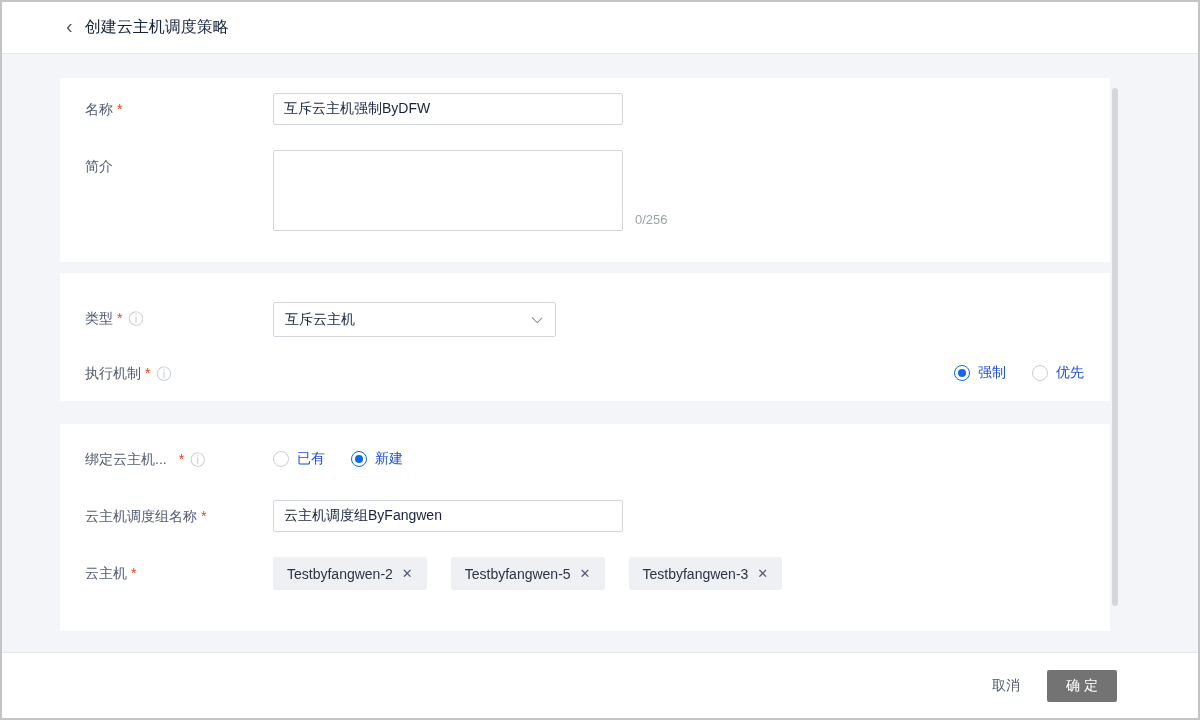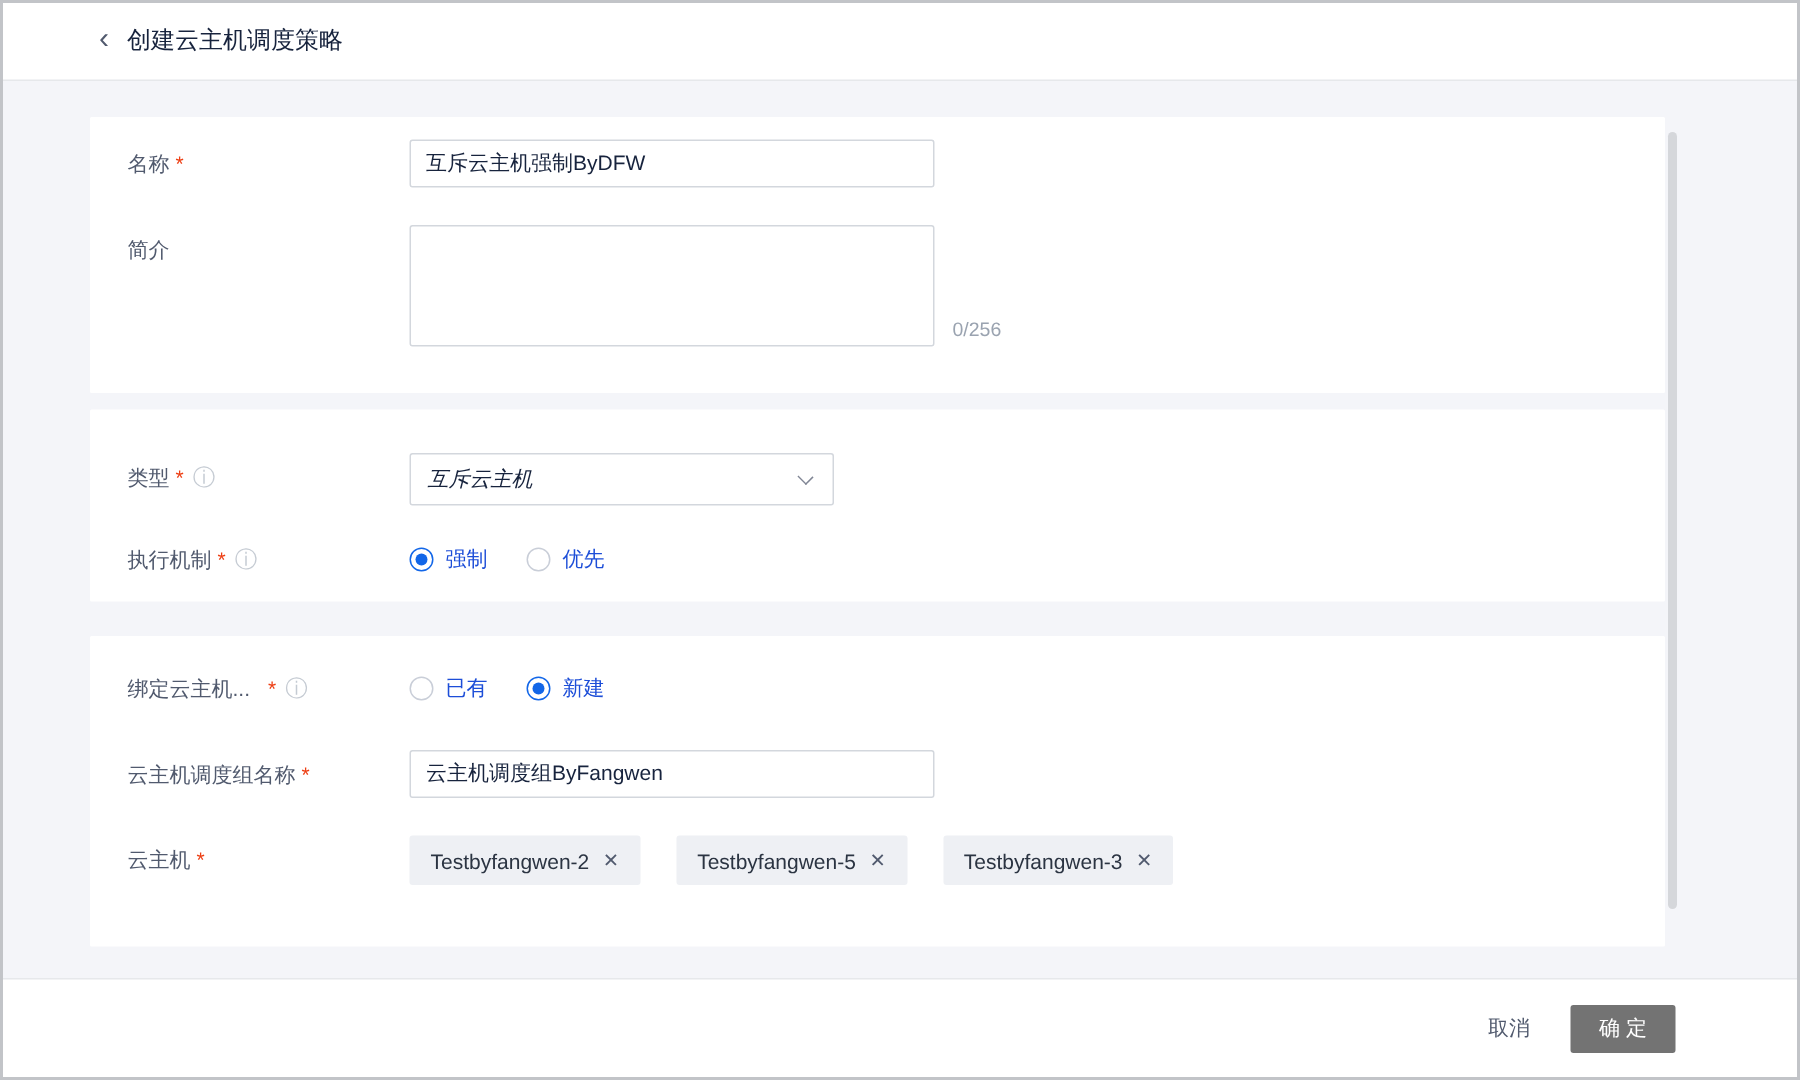--- a/index.html
+++ b/index.html
@@ -24,21 +24,21 @@
   .form-label .lbl { line-height:32px; }
   .req { color:#ed3f14; margin-left:4px; font-size:14px; }
   .req.gap { margin-left:12px; }
   .info-icon { color:#c5cbd3; font-size:15px; margin-left:6px; line-height:1; }
 
   .text-input { width:350px; height:32px; border:1px solid #d3d7dd; border-radius:2px; padding:0 10px; font-size:14px; color:#17233d; background:#fff; font-family:inherit; outline:none; }
   .textarea-wrap { position:relative; width:350px; }
   textarea.text-area { width:350px; height:81px; border:1px solid #d3d7dd; border-radius:2px; padding:6px 10px; font-size:14px; color:#17233d; resize:none; font-family:inherit; outline:none; display:block; }
   .counter { position:absolute; left:362px; bottom:4px; color:#9aa3b0; font-size:13px; white-space:nowrap; }
 
-  .select { position:relative; width:283px; height:35px; border:1px solid #d3d7dd; border-radius:2px; background:#fff; display:flex; align-items:center; padding:0 30px 0 11px; cursor:pointer;font-style:italic; }
+  .select { position:relative; width:283px; height:35px; border:1px solid #d3d7dd; border-radius:2px; background:#fff; display:flex; align-items:center; padding:0 30px 0 11px; cursor:pointer; }
   .select-value { color:#17233d; }
   .chevron-down { position:absolute; right:14px; top:12px; width:8px; height:8px; border-right:1.5px solid #808695; border-bottom:1.5px solid #808695; transform:rotate(45deg) scale(1,0.9); transform-origin:center; margin-top:-1px; }
 
   .radio-row { display:flex; align-items:center; height:32px; }
   .radio-item { display:flex; align-items:center; margin-right:26px; cursor:pointer; }
   .radio { width:16px; height:16px; border-radius:50%; border:1px solid #c9ced8; background:#fff; margin-right:8px; position:relative; flex:0 0 16px; }
   .radio.checked { border-color:#1266e8; }
   .radio.checked::after { content:''; position:absolute; left:3px; top:3px; width:8px; height:8px; border-radius:50%; background:#1266e8; }
   .radio-label { color:#1d4ed8; }
 
@@ -49,21 +49,21 @@
 
   
   .scrollbar-thumb { position:absolute; left:1110px; top:86px; width:6px; height:518px; background:#d5d7db; border-radius:3px; }
 
   
   .footer { position:absolute; bottom:0; left:0; right:0; height:66px; background:#fff; border-top:1px solid #e6e8eb; display:flex; align-items:center; justify-content:flex-end; padding-right:81px; }
   .cancel-btn { background:none; border:none; color:#515a6e; font-size:14px; cursor:pointer; margin-right:23px; font-family:inherit; padding:6px 4px; }
   .confirm-btn { min-width:70px; height:32px; background:#737373; color:#fff; border:none; border-radius:2px; font-size:14px; cursor:pointer; padding:0 17px; font-family:inherit; }
 
   .mt25 { margin-top:25px; }
-  .mt20 { margin-top:20px; }
+  .mt20 { margin-top:20px;justify-content:space-between; }
 </style>
 </head>
 <body>
 
 <div class="app">
 
   <div class="header">
     <span class="back-icon">‹</span>
     <span class="page-title">创建云主机调度策略</span>
   </div>

